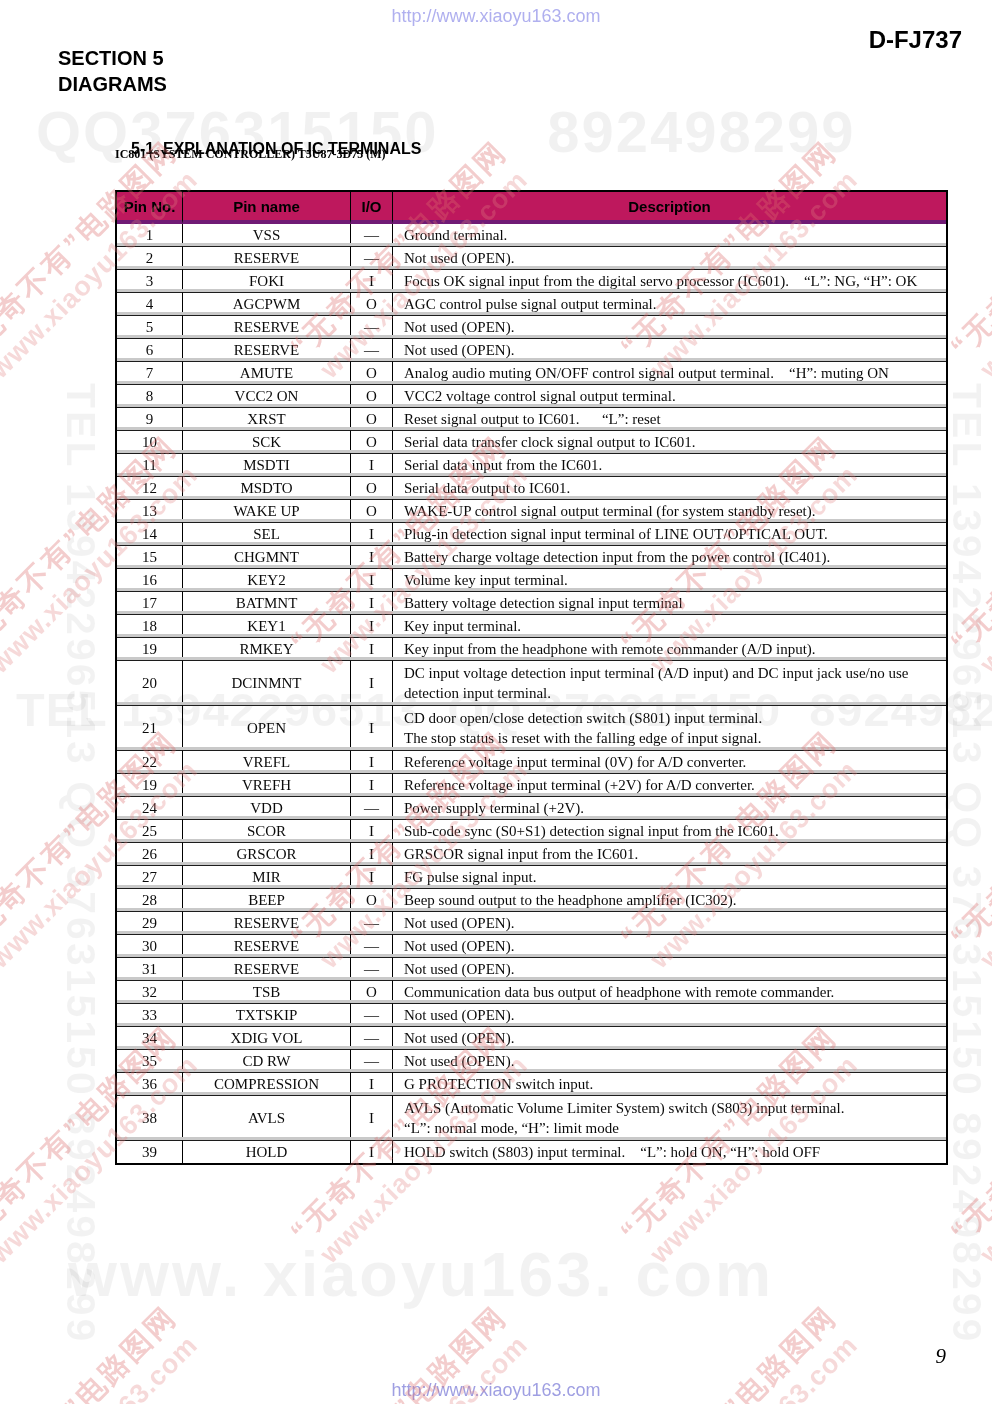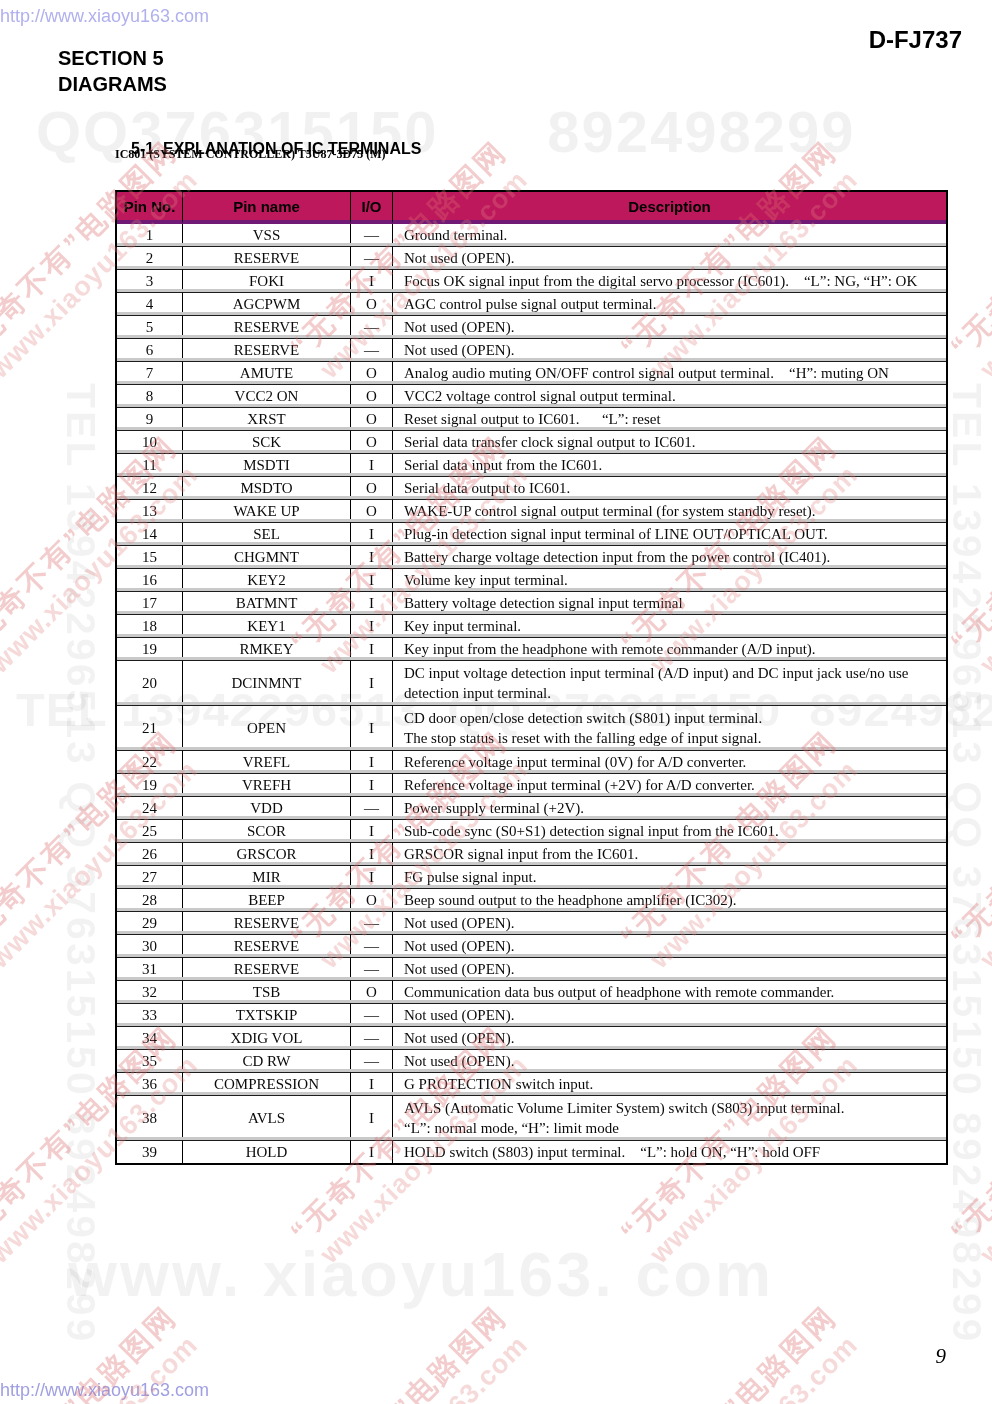--- a/index.html
+++ b/index.html
@@ -17,21 +17,21 @@
   .wm-vert-right{left:990px;top:383px;}
 
   
   .wm-over{position:absolute;inset:0;z-index:3;pointer-events:none;}
   .red-tile{position:absolute;width:310px;text-align:center;transform:rotate(-45deg);font-weight:bold;}
   .red-tile .rl1{font-size:29px;letter-spacing:3px;color:rgba(219,108,108,0.34);font-family:"Liberation Sans",sans-serif;}
   .red-tile .rl2{font-size:27px;letter-spacing:1px;color:rgba(226,128,128,0.30);font-family:"Liberation Sans",sans-serif;}
 
   
   .content{position:absolute;inset:0;z-index:1;}
-  .top-url,.bottom-url{position:absolute;left:0;right:0;text-align:left;color:#b0b0ef;font-size:18px;text-decoration:none;font-family:"Liberation Sans",sans-serif;}
+  .top-url,.bottom-url{position:absolute;left:0;right:0;text-align:center;color:#b0b0ef;font-size:18px;text-decoration:none;font-family:"Liberation Sans",sans-serif;}
   .top-url{top:6px;}
   .bottom-url{top:1380px;color:#9f9fe2;}
   .model{position:absolute;top:26px;right:30px;font-size:24px;font-weight:bold;letter-spacing:0px;}
   .section-title{position:absolute;top:45px;left:0;right:0;text-align:left;text-indent:58px;font-size:20px;font-weight:bold;line-height:26px;}
   .heading{position:absolute;left:131px;top:116px;font-size:16px;font-weight:bold;margin-top:24px;}
   .subheading{position:absolute;left:115px;top:147px;font-size:12px;font-weight:bold;font-family:Liberation Serif, serif;}
   .page-number{position:absolute;top:1344px;right:46px;font-size:21px;font-style:italic;font-family:"Liberation Serif",serif;}
 
   
   table.ic{position:absolute;left:115px;top:190px;width:833px;border-collapse:separate;border-spacing:0;table-layout:fixed;border:2px solid #000;}

